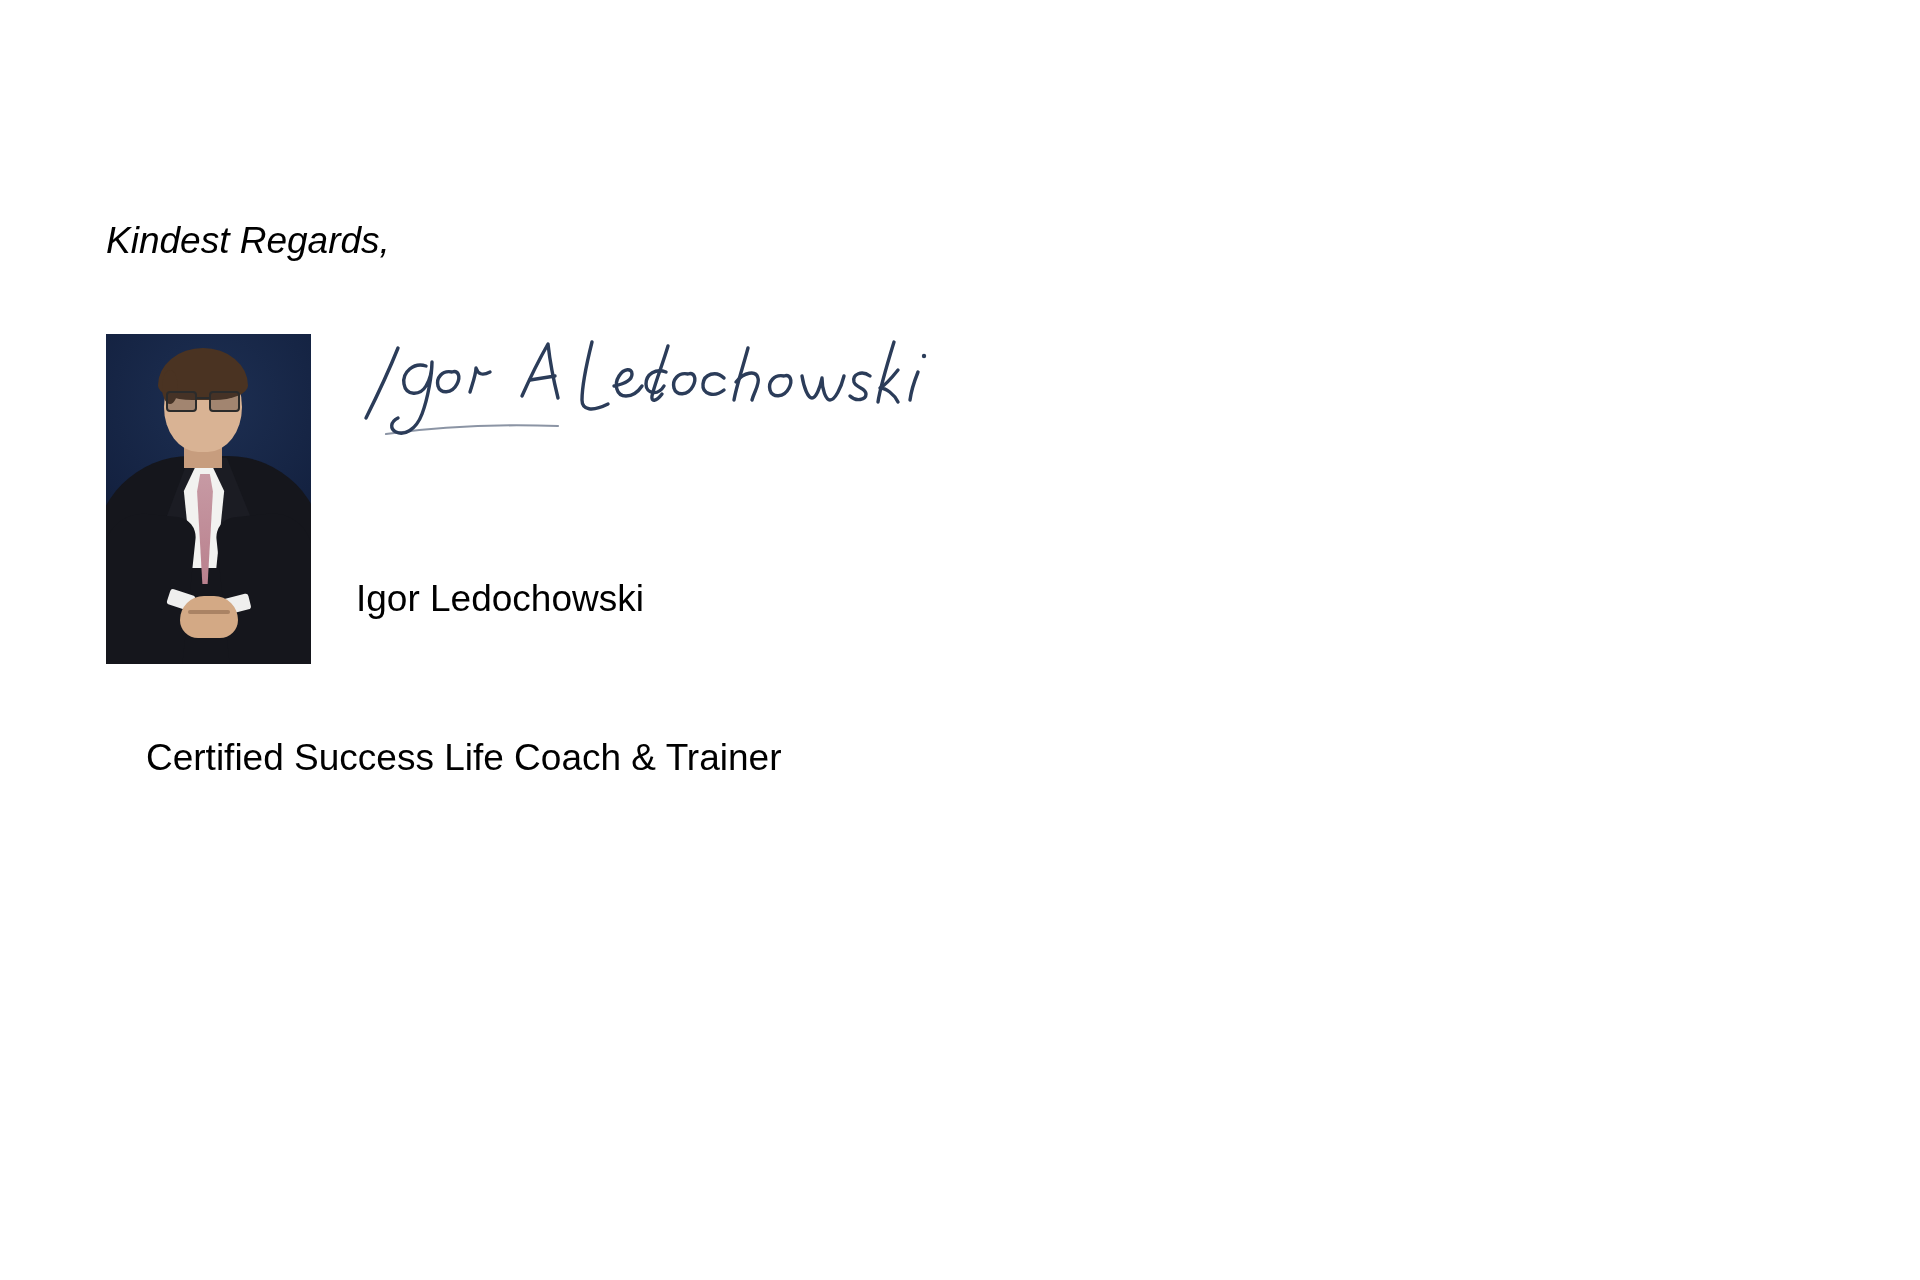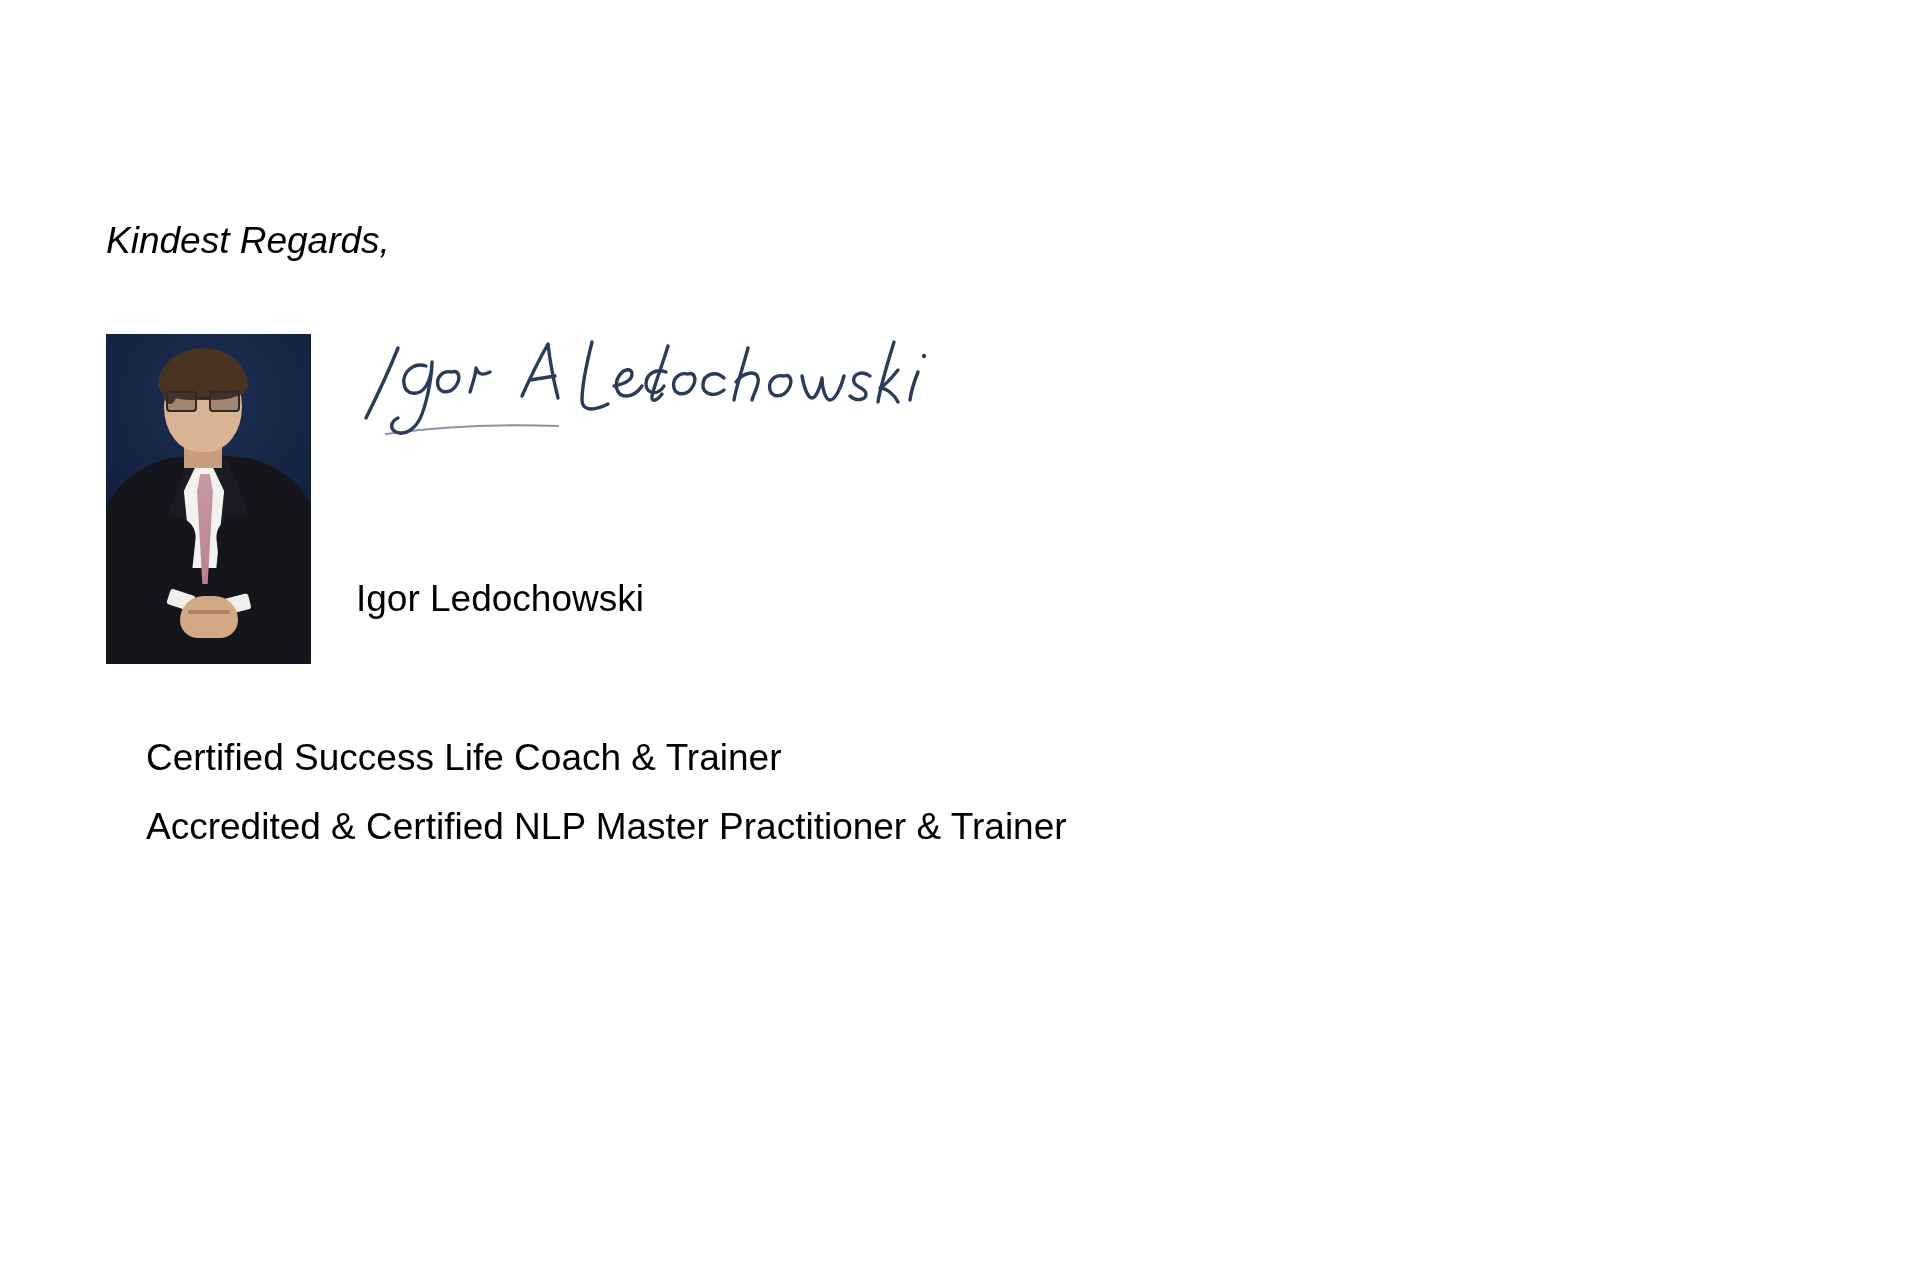--- a/index.html
+++ b/index.html
@@ -324,16 +324,15 @@
         <path d="M34 112 C 90 104, 150 102, 206 104" stroke-width="2.2" opacity="0.55"></path>
       </g>
     </svg>
 
   </div>
 
   <div class="name-line">Igor Ledochowski</div>
 
   <div class="credentials">
     <div>Certified Success Life Coach &amp; Trainer</div>
-    <div>Accredited &amp; Certified NLP Master Practitioner &amp; Trainer</div>
   </div>
 
 </div>
 
 </body></html>

